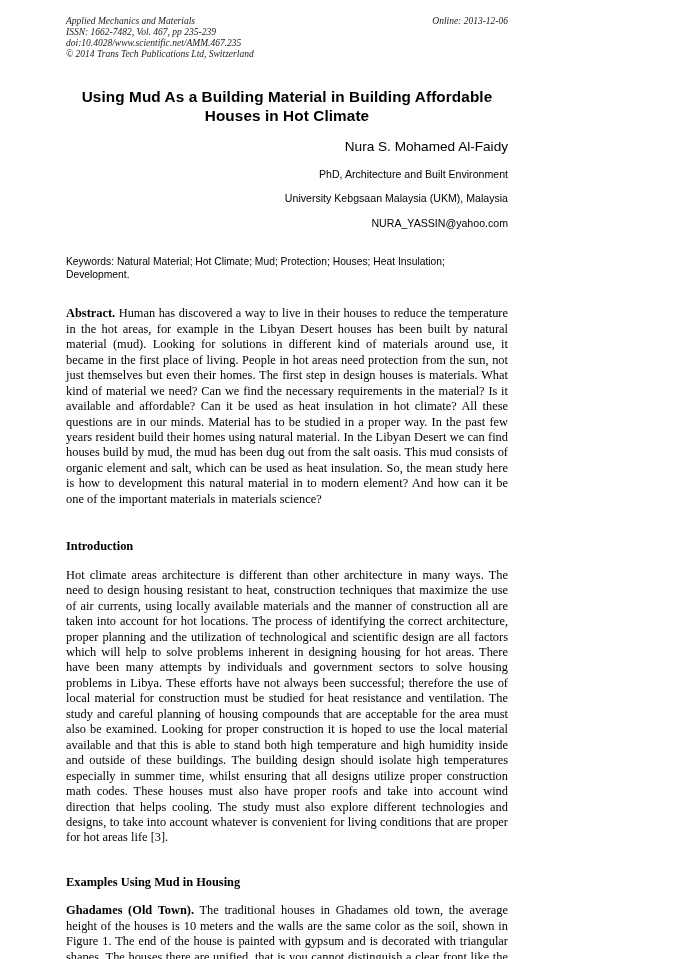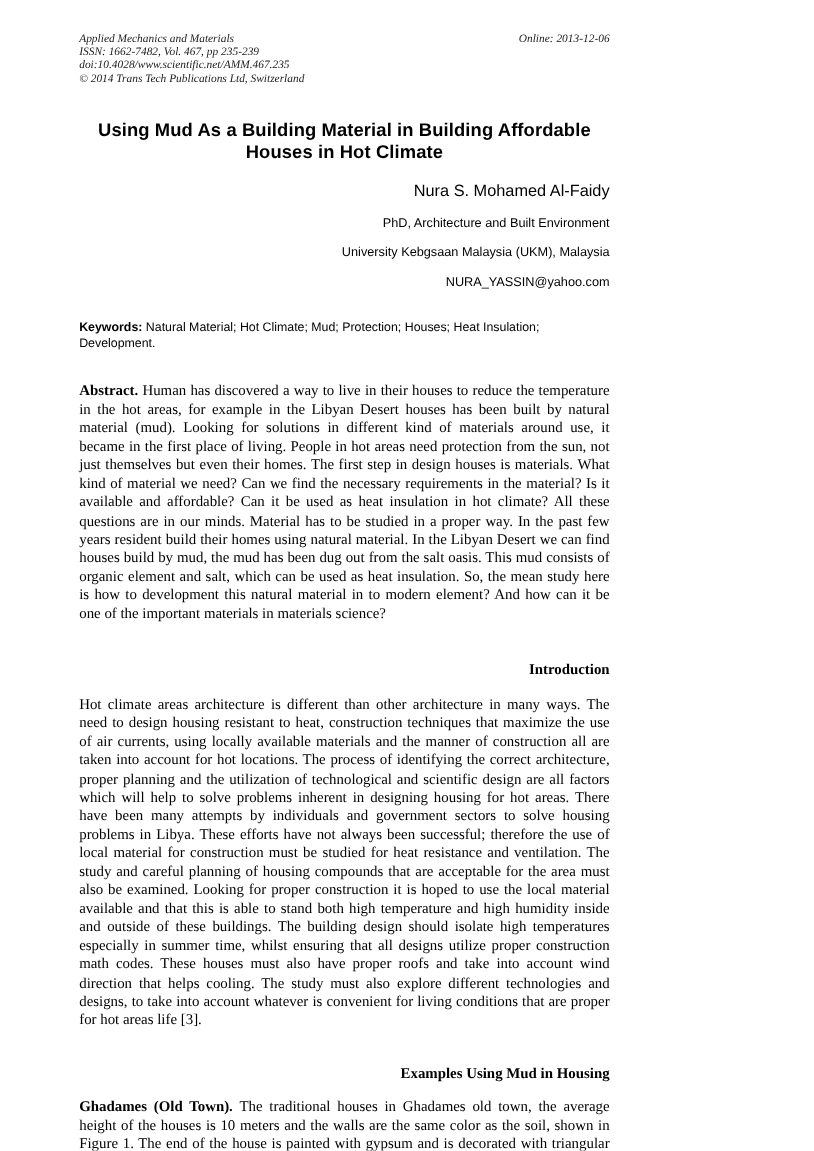--- a/index.html
+++ b/index.html
@@ -16,21 +16,21 @@
     color: #000000;
     -webkit-font-smoothing: antialiased;
   }
 
   .page {
     position: absolute;
     left: 0; top: 0;
     width: 574px;
     height: 959px;
     box-sizing: border-box;
-    padding: 28px 66px 0 66px;
+    padding: 16px 66px 0 66px;
     background: #ffffff;
     overflow: hidden;
   }
 
   
   .masthead {
     position: relative;
     font-family: "Liberation Serif", serif;
     font-style: italic;
     font-size: 9.5px;
@@ -79,40 +79,40 @@
   .affil:last-child { margin-bottom: 0; }
 
   
   .keywords {
     font-family: "Liberation Sans", sans-serif;
     font-size: 10.3px;
     line-height: 13px;
     margin-top: 26px;
     text-align: left;
   }
-  .keywords b { font-weight: bold; }
+  .keywords b { font-weight: normal; }
 
   
   .para {
     font-family: Liberation Serif, serif;
     font-size: 12.4px;
     line-height: 15.45px;
     text-align: justify;
     text-justify: inter-word;
     margin: 0;
   }
   .abstract { margin-top: 25px; }
   .runin { font-weight: bold; }
 
   .heading {
     font-family: "Liberation Serif", serif;
     font-weight: bold;
     font-size: 12.4px;
     line-height: 15.45px;
-    text-align: right;
+    text-align: left;
     margin: 0;
   }
   .heading-intro { margin-top: 32px; }
   .para-intro { margin-top: 13px; }
   .heading-examples { margin-top: 29px; }
   .para-ghadames { margin-top: 13px; }
 </style>
 </head>
 <body>
 

